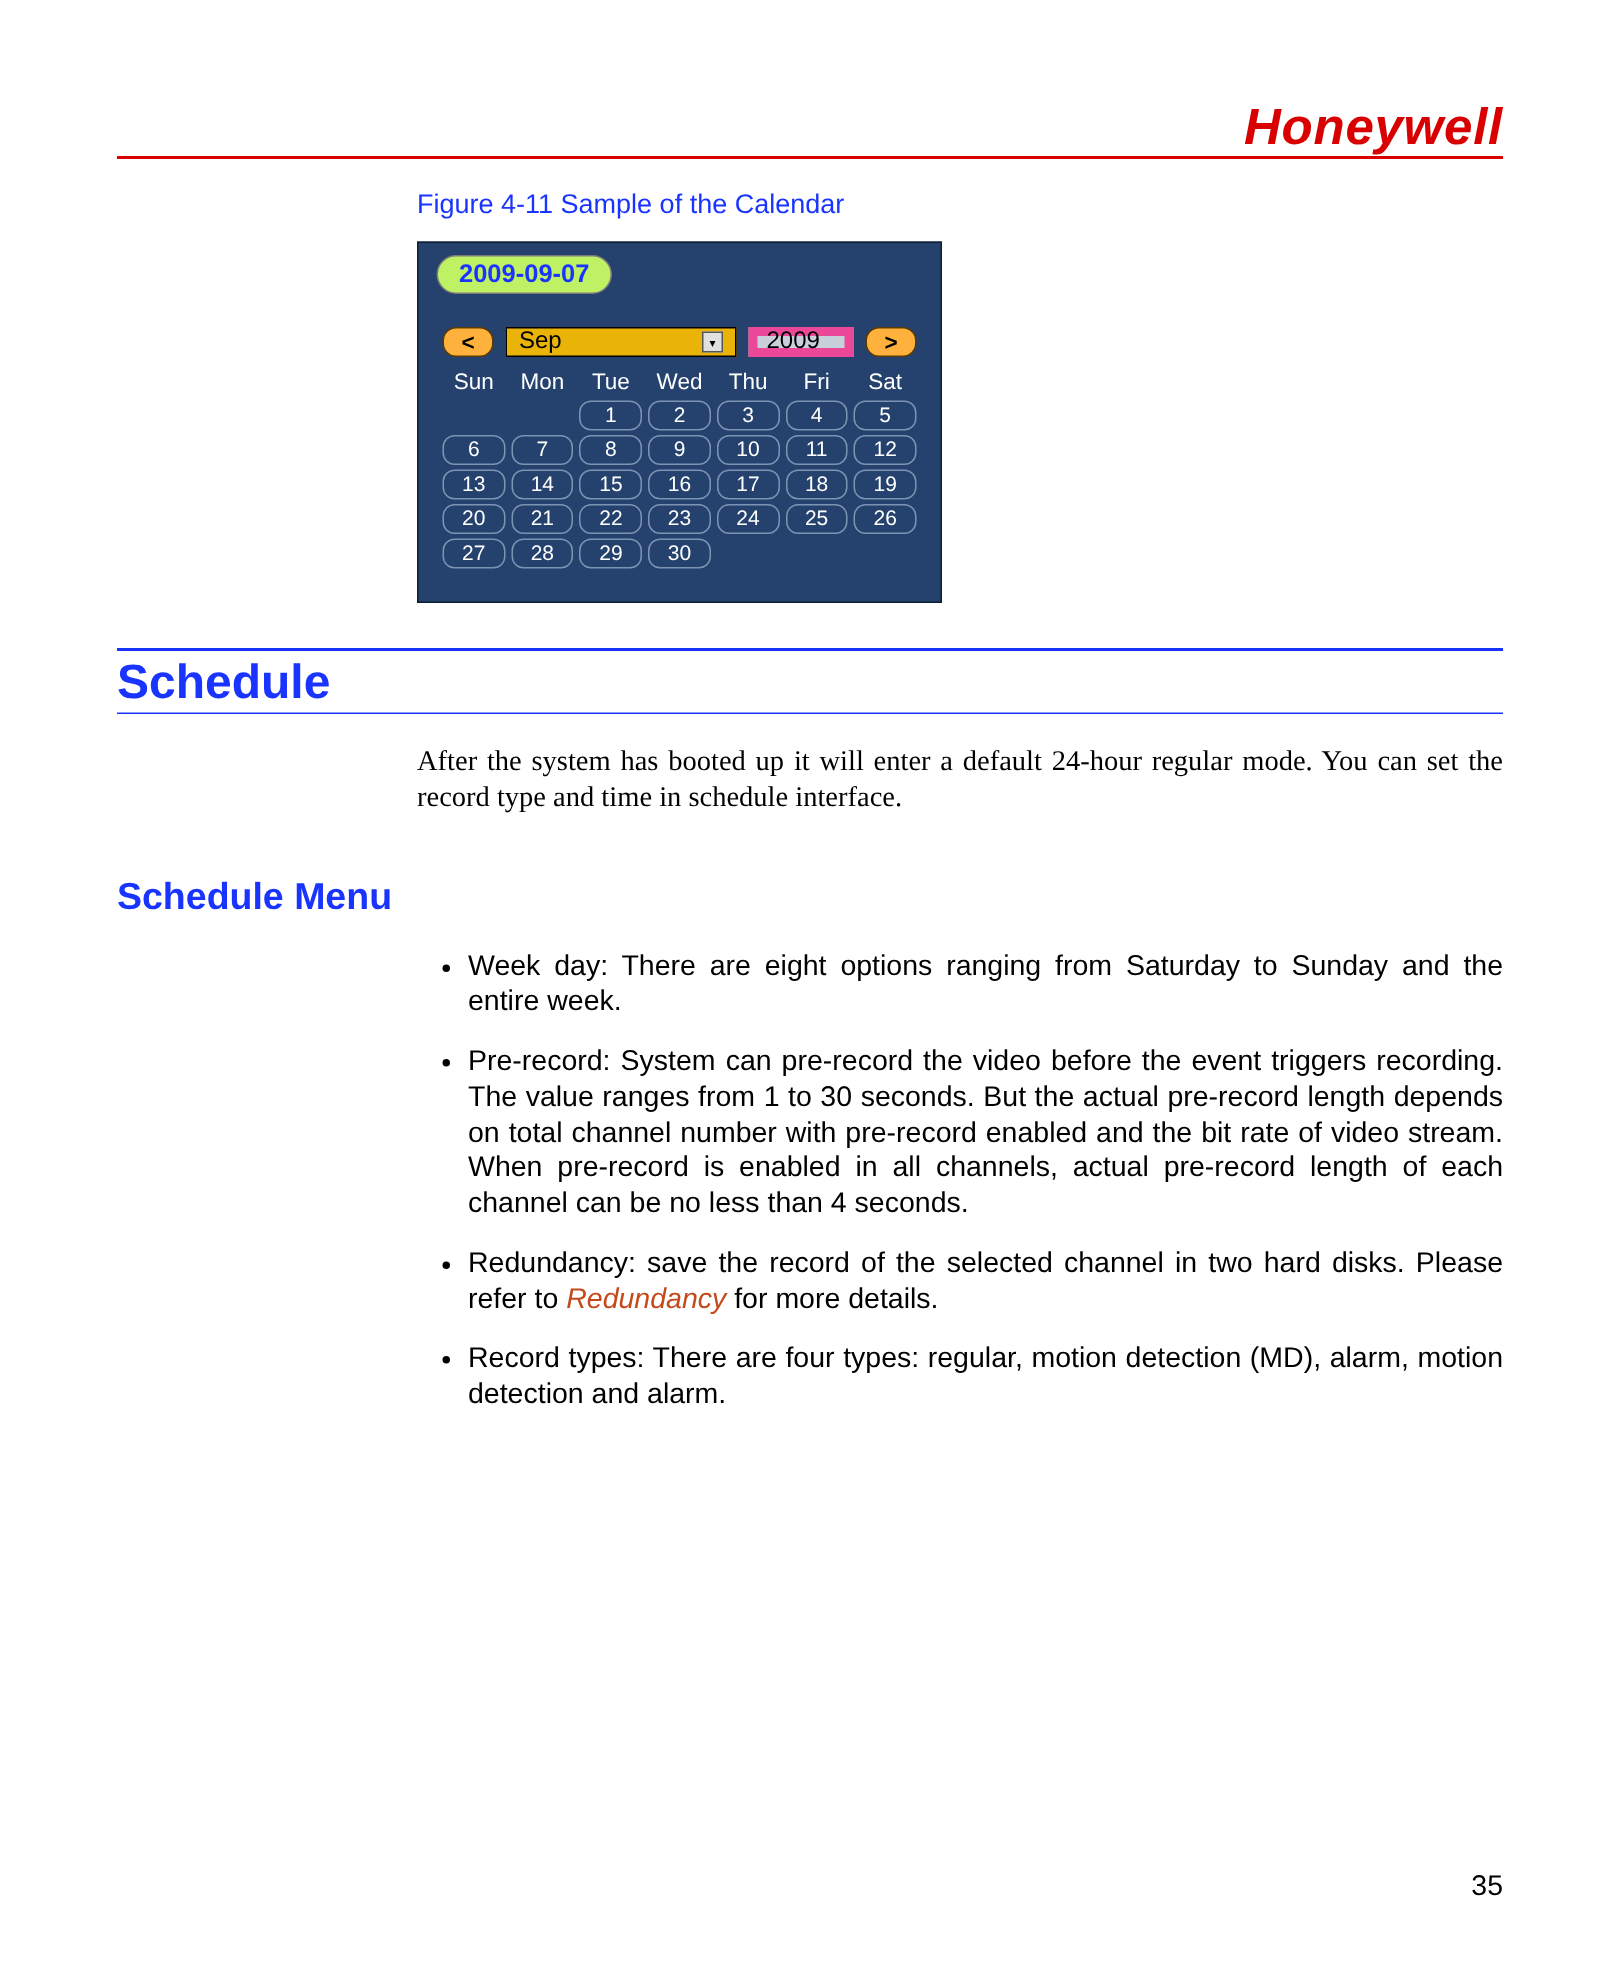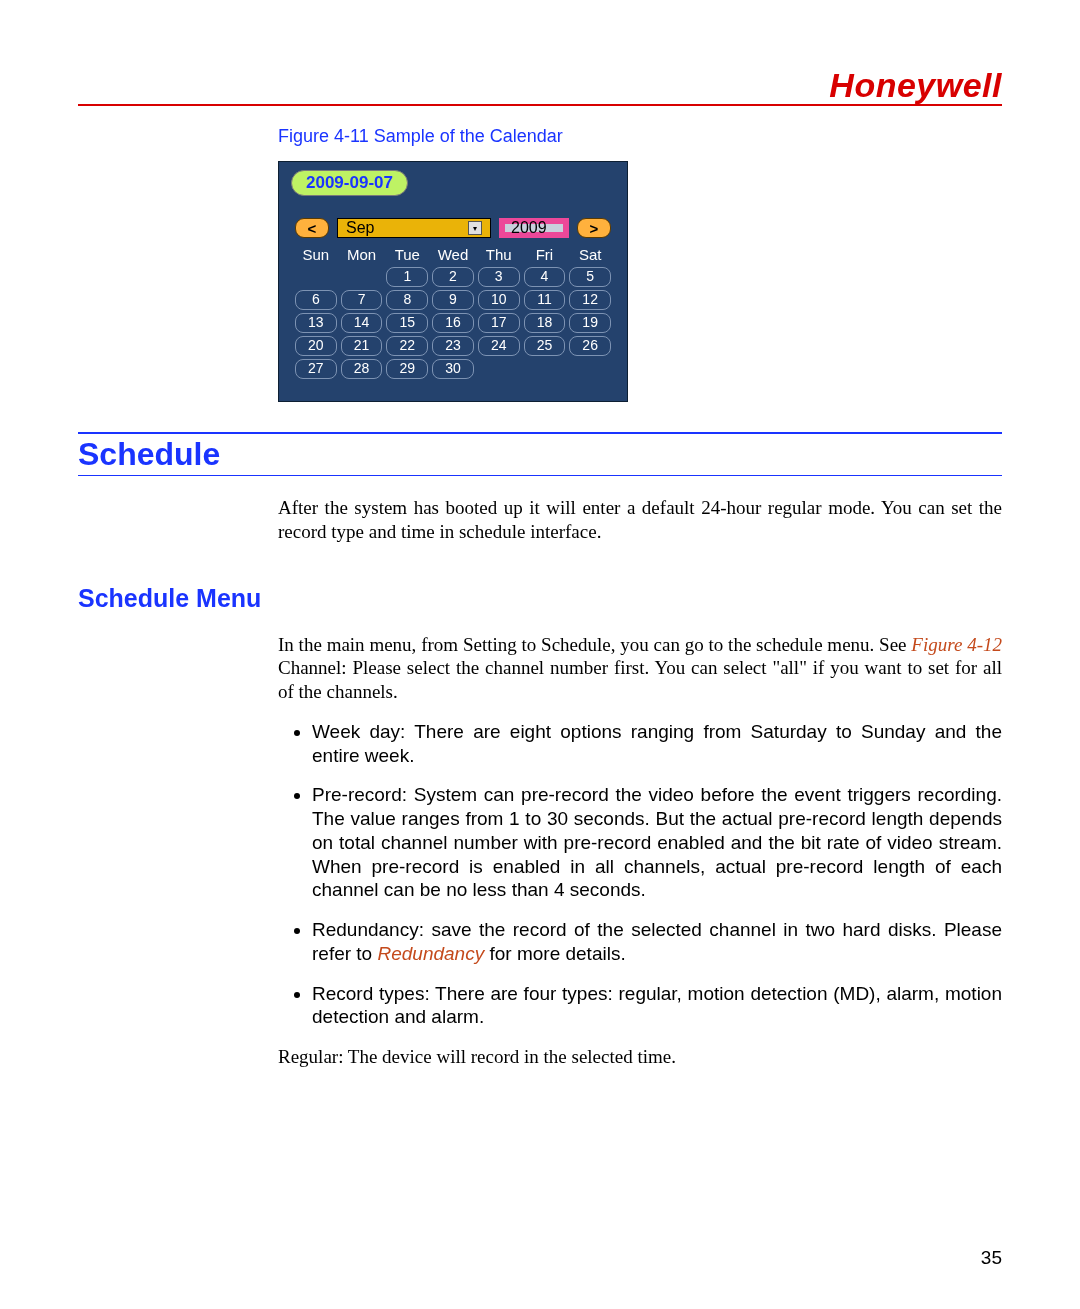--- a/index.html
+++ b/index.html
@@ -242,27 +242,23 @@
 <div class="h1">Schedule</div>
 <hr class="blue-rule-thin">
 
 <div class="body-block">
   <p>After the system has booted up it will enter a default 24-hour regular mode. You can set the record type and time in schedule interface.</p>
 </div>
 
 <div class="h2">Schedule Menu</div>
 
 <div class="body-block">
-  <p>
-    <span>In the main menu, from Setting to Schedule, you can go to the schedule menu. See </span><span class="ref">Figure 4-12</span><span> Channel: Please select the channel number first. You can select "all" if you want to set for all of the channels.</span>
-  </p>
   <ul>
     <li>Week day: There are eight options ranging from Saturday to Sunday and the entire week.</li>
     <li>Pre-record: System can pre-record the video before the event triggers recording. The value ranges from 1 to 30 seconds. But the actual pre-record length depends on total channel number with pre-record enabled and the bit rate of video stream. When pre-record is enabled in all channels, actual pre-record length of each channel can be no less than 4 seconds.</li>
     <li>
       <span>Redundancy: save the record of the selected channel in two hard disks. Please refer to </span><span class="ref">Redundancy</span><span> for more details.</span>
     </li>
     <li>Record types: There are four types: regular, motion detection (MD), alarm, motion detection and alarm.</li>
   </ul>
-  <p>Regular: The device will record in the selected time.</p>
 </div>
 
 <div class="page-num">35</div>
 
 </body></html>

